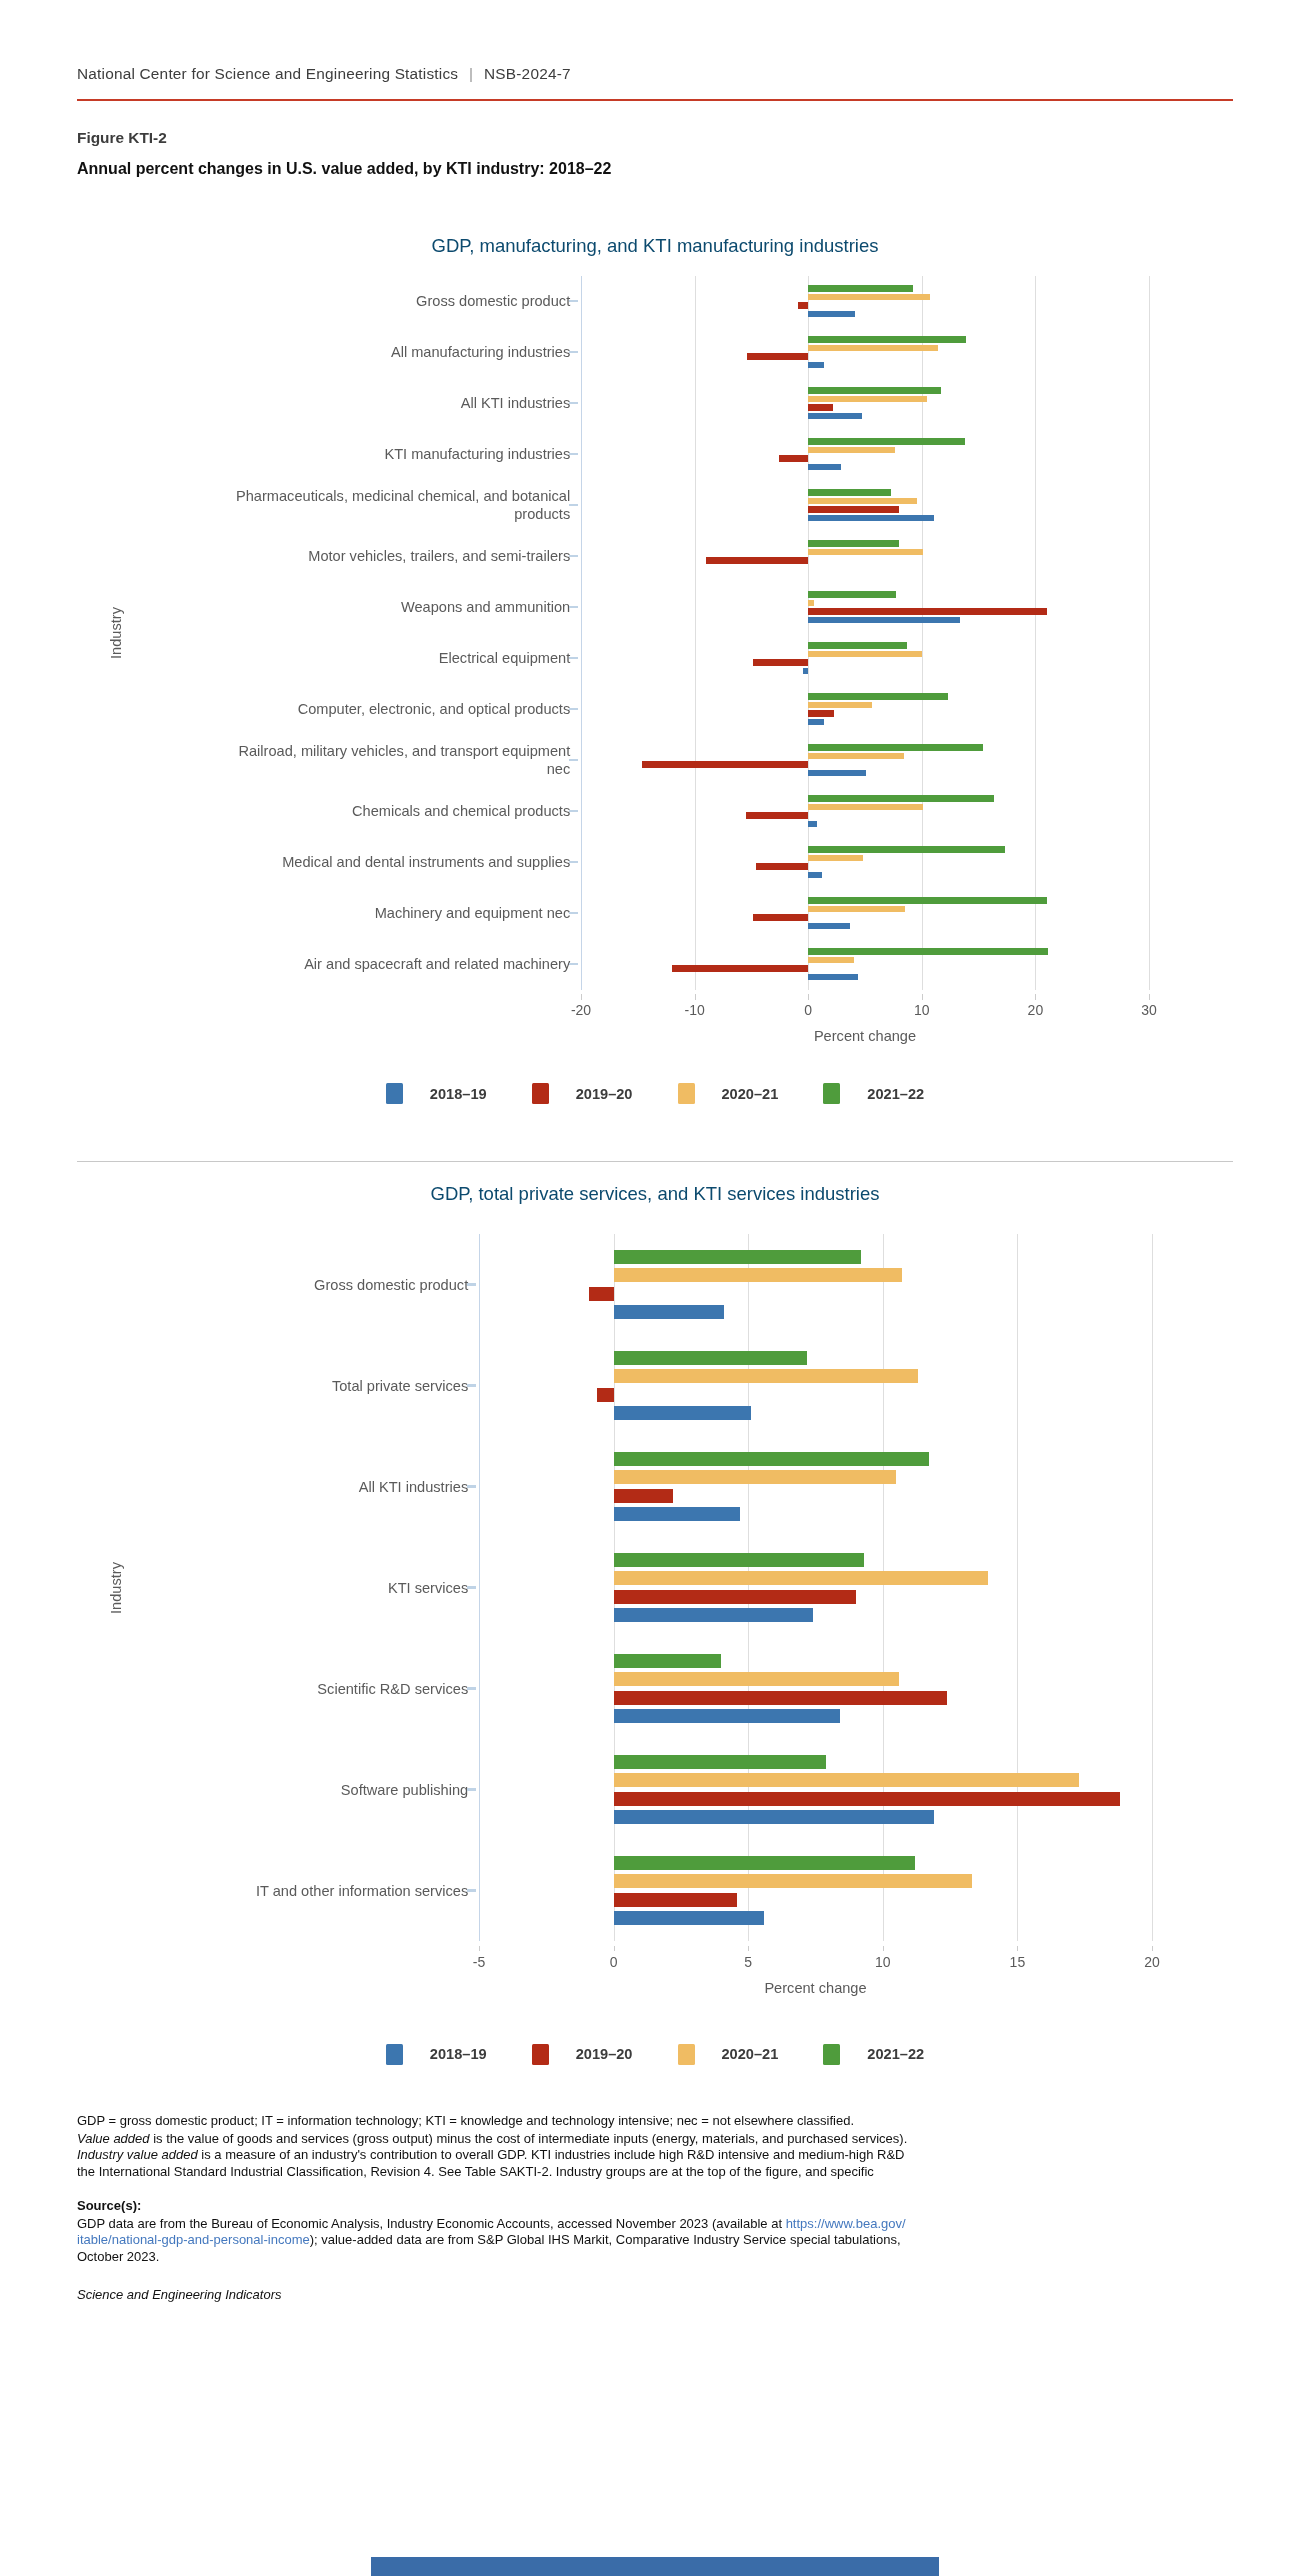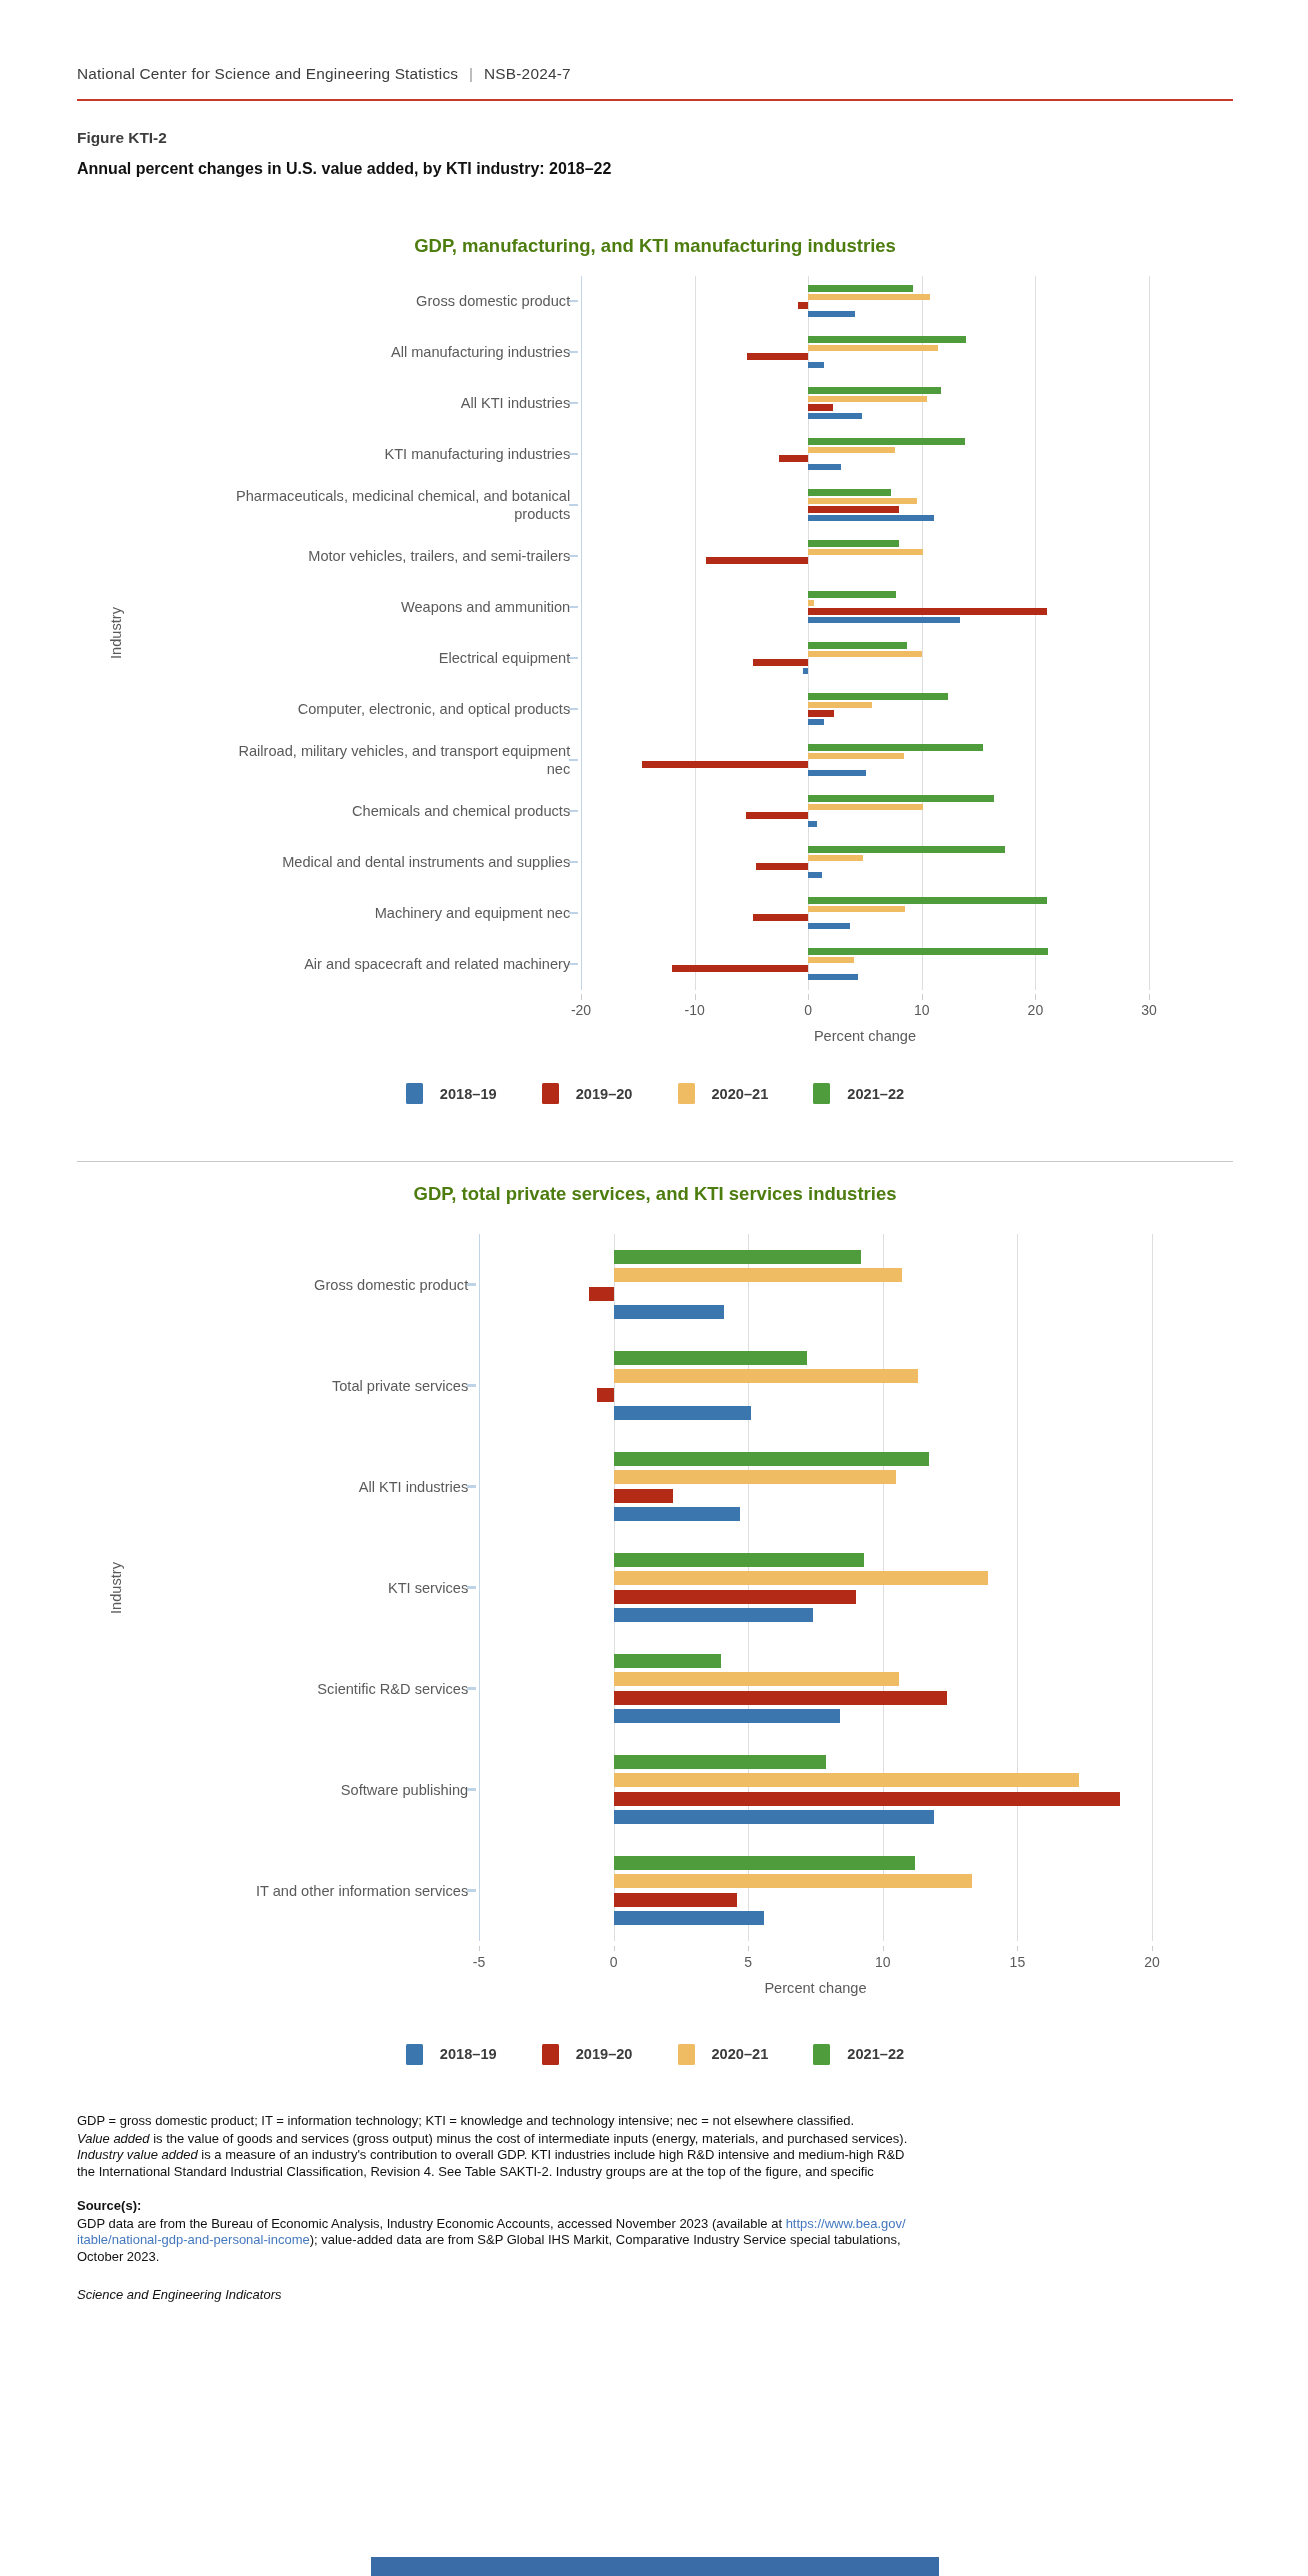--- a/index.html
+++ b/index.html
@@ -13,21 +13,21 @@
 
   
   .site-header { font-size:15.4px; color:#3d3d3d; letter-spacing:0.2px; }
   .site-header .sep { color:#9a9a9a; margin:0 10.8px; }
   .top-rule { height:2.3px; background:#c63b27; margin-top:16px; border:none; }
   .fig-label { margin-top:28px; font-size:15.4px; font-weight:bold; color:#3d3d3d; }
   .fig-title { margin-top:13px; font-size:16px; font-weight:bold; color:#111; }
 
   
   .chart { position:relative; }
-  .chart-title { text-align:center; font-size:18.5px; font-weight:bold; color:#4d7c0f; }
+  .chart-title { text-align:center; font-size:18.5px; font-weight:normal; color:#0c4a6e; }
   .plotwrap { position:relative; }
   .rowswrap { position:relative; }
   .gridlayer { position:absolute; top:0; height:100%; z-index:1; }
   .gridline { position:absolute; top:0; bottom:0; width:0.8px; background:#dedede; }
   .gridline.axis-edge { background:#c5d5e8; }
   .rows { position:relative; z-index:2; }
   .row { display:flex; align-items:center; }
   .cat-label { color:#5a5a5a; font-size:14.6px; line-height:1.25; text-align:right; }
   .cluster { position:relative; height:100%; }
   .bar { position:absolute; }
@@ -59,21 +59,21 @@
   .c1 .xlabel { margin-top:7.7px; }
   .c2 { margin-top:21.6px; }
   .c2 .plotwrap { margin-top:29px; }
   .c2 .xaxis { margin-top:4.6px; }
   .c2 .xlabel { margin-top:7.7px; }
 
   
   .legend { display:flex; justify-content:center; align-items:center; gap:45px; }
   .c1 .legend { margin-top:39px; }
   .c2 .legend { margin-top:48px; }
-  .legend-item { display:flex; align-items:center; gap:17px; cursor:default; }
+  .legend-item { display:flex; align-items:center; gap:27px; cursor:default; }
   .swatch { width:17px; height:21px; border-radius:1.5px; }
   .legend-label { font-size:14.6px; font-weight:bold; color:#3c3c3c; }
 
   .chart-divider { border:none; height:0.8px; background:#c8c8c8; margin-top:57px; }
 
   
   .footnotes { margin-top:48px; font-size:13px; line-height:16.6px; color:#111; }
   .fn-line { white-space:nowrap; }
   .fn-head { font-weight:bold; margin-top:17px; }
   .fn-body { margin-top:1.5px; }

